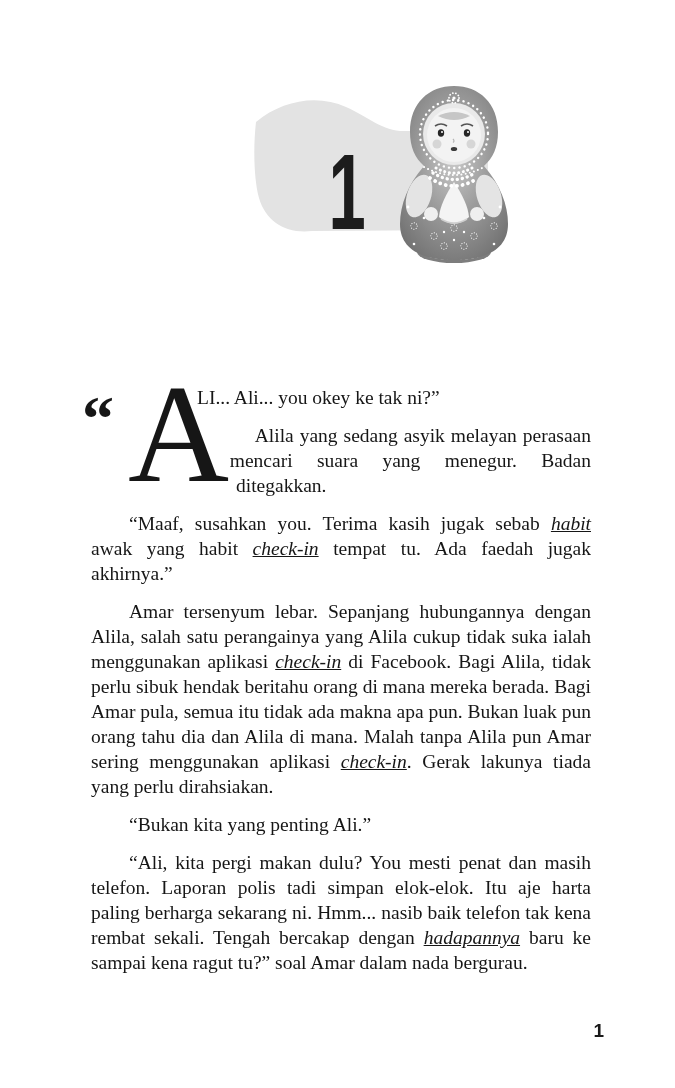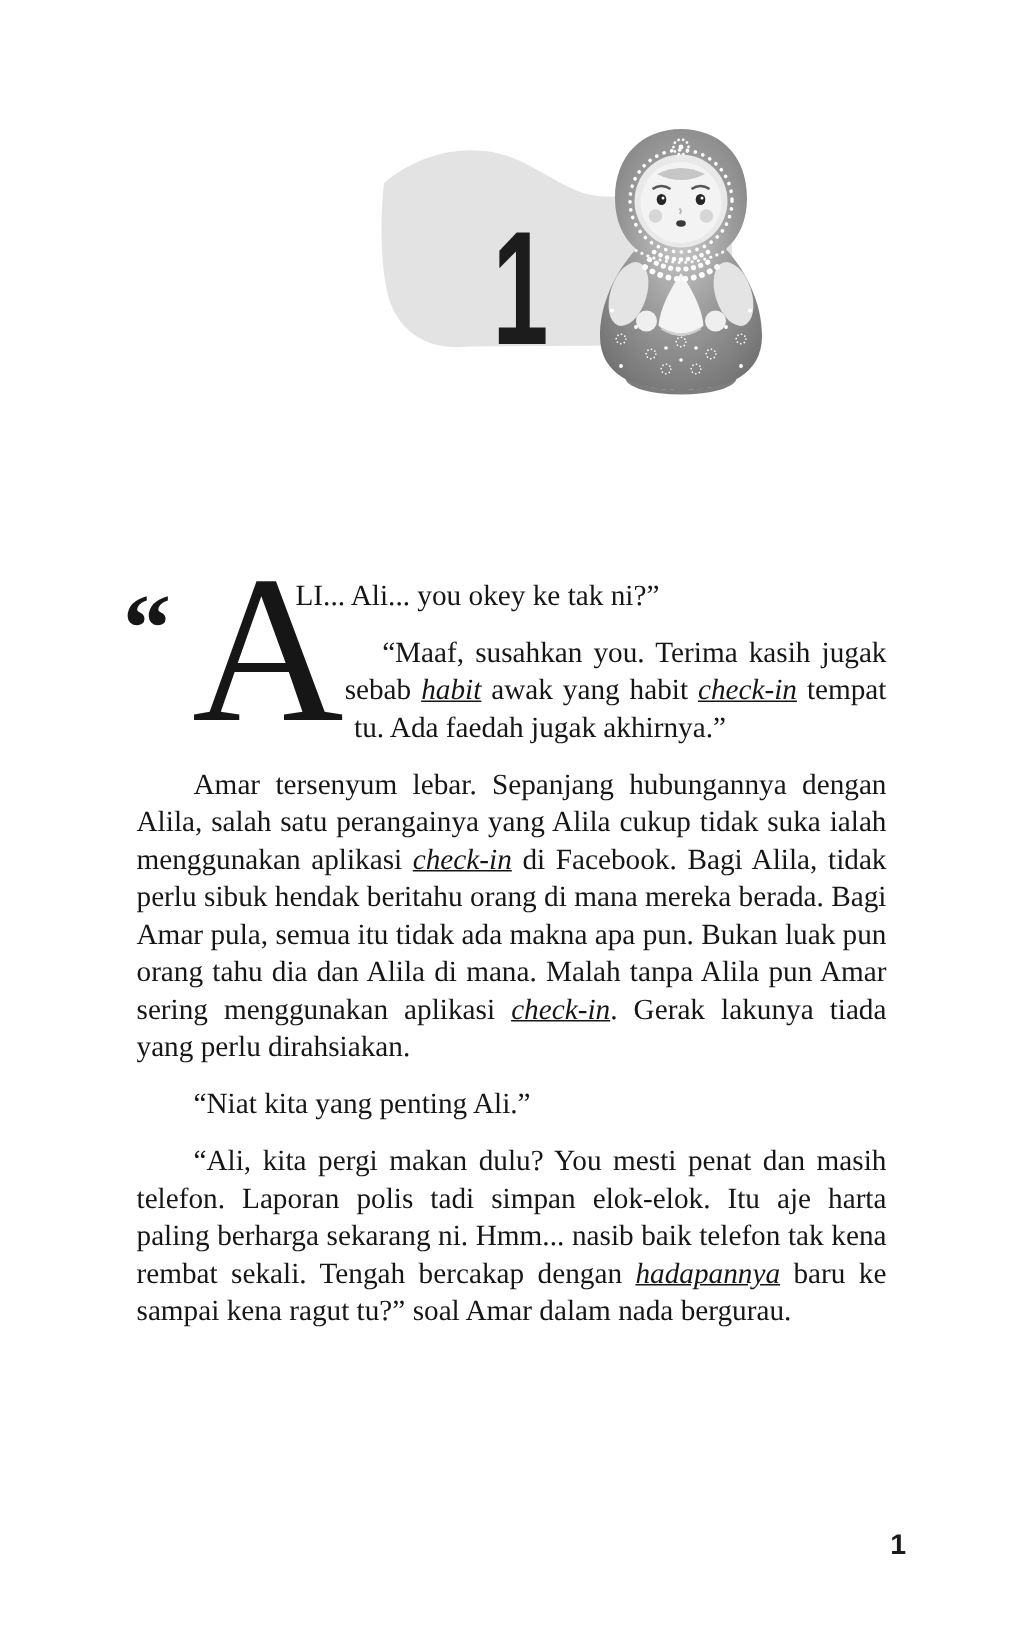--- a/index.html
+++ b/index.html
@@ -145,22 +145,23 @@
   </div>
 
   <div class="body-text">
     <div id="paragraphs">
       <div class="dropcap">
         <span class="quote">“</span>
         <span class="letter">A</span>
       </div>
 
     <p class="no-indent"><span>LI... Ali... you okey ke tak ni?”</span></p>
+        <p><span>Alila yang sedang asyik melayan perasaan mencari suara yang menegur. Badan ditegakkan.</span></p>
         <p><span>“Maaf, susahkan you. Terima kasih jugak sebab </span><span class="it">habit</span><span> awak yang habit </span><span class="it">check-in</span><span> tempat tu. Ada faedah jugak akhirnya.”</span></p>
         <p><span>Amar tersenyum lebar. Sepanjang hubungannya dengan Alila, salah satu perangainya yang Alila cukup tidak suka ialah menggunakan aplikasi </span><span class="it">check-in</span><span> di Facebook. Bagi Alila, tidak perlu sibuk hendak beritahu orang di mana mereka berada. Bagi Amar pula, semua itu tidak ada makna apa pun. Bukan luak pun orang tahu dia dan Alila di mana. Malah tanpa Alila pun Amar sering menggunakan aplikasi </span><span class="it">check-in</span><span>. Gerak lakunya tiada yang perlu dirahsiakan.</span></p>
-        <p><span>“Niat kita yang penting Ali.”</span></p>
+        <p><span>“Bukan kita yang penting Ali.”</span></p>
         <p><span>“Ali, kita pergi makan dulu? You mesti penat dan masih telefon. Laporan polis tadi simpan elok-elok. Itu aje harta paling berharga sekarang ni. Hmm... nasib baik telefon tak kena rembat sekali. Tengah bercakap dengan </span><span class="it">hadapannya</span><span> baru ke sampai kena ragut tu?” soal Amar dalam nada bergurau.</span></p>
       </div>
   </div>
 
   <div class="page-number">1</div>
 
 </div>
 
 </body></html>

